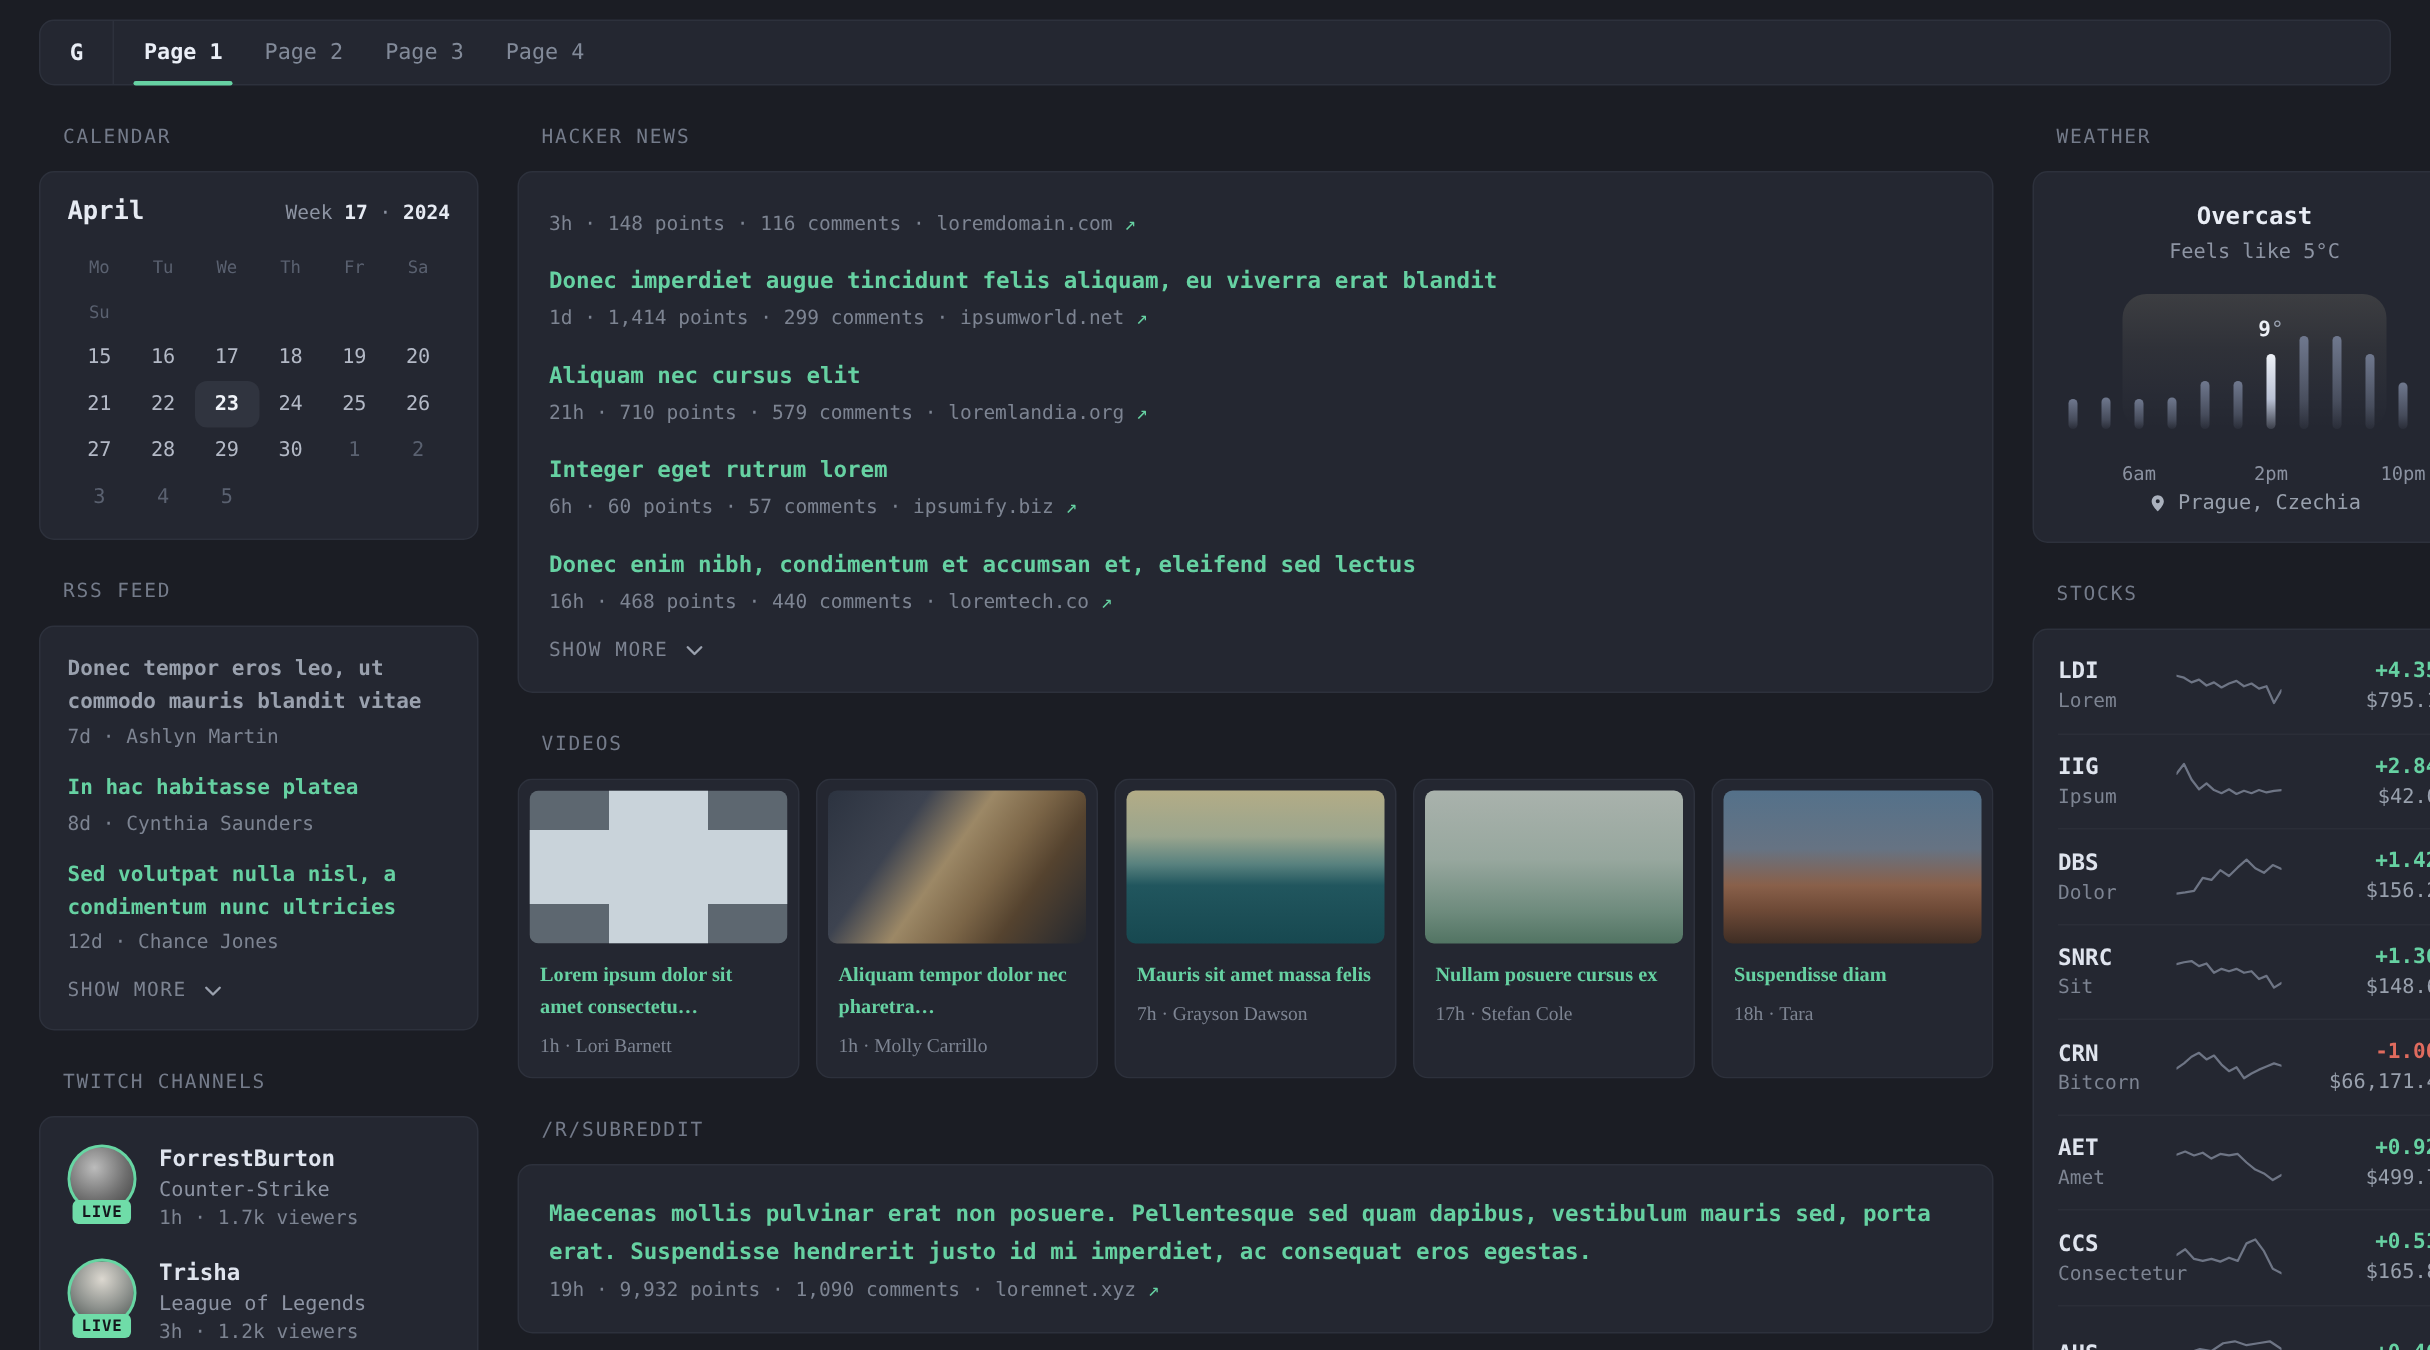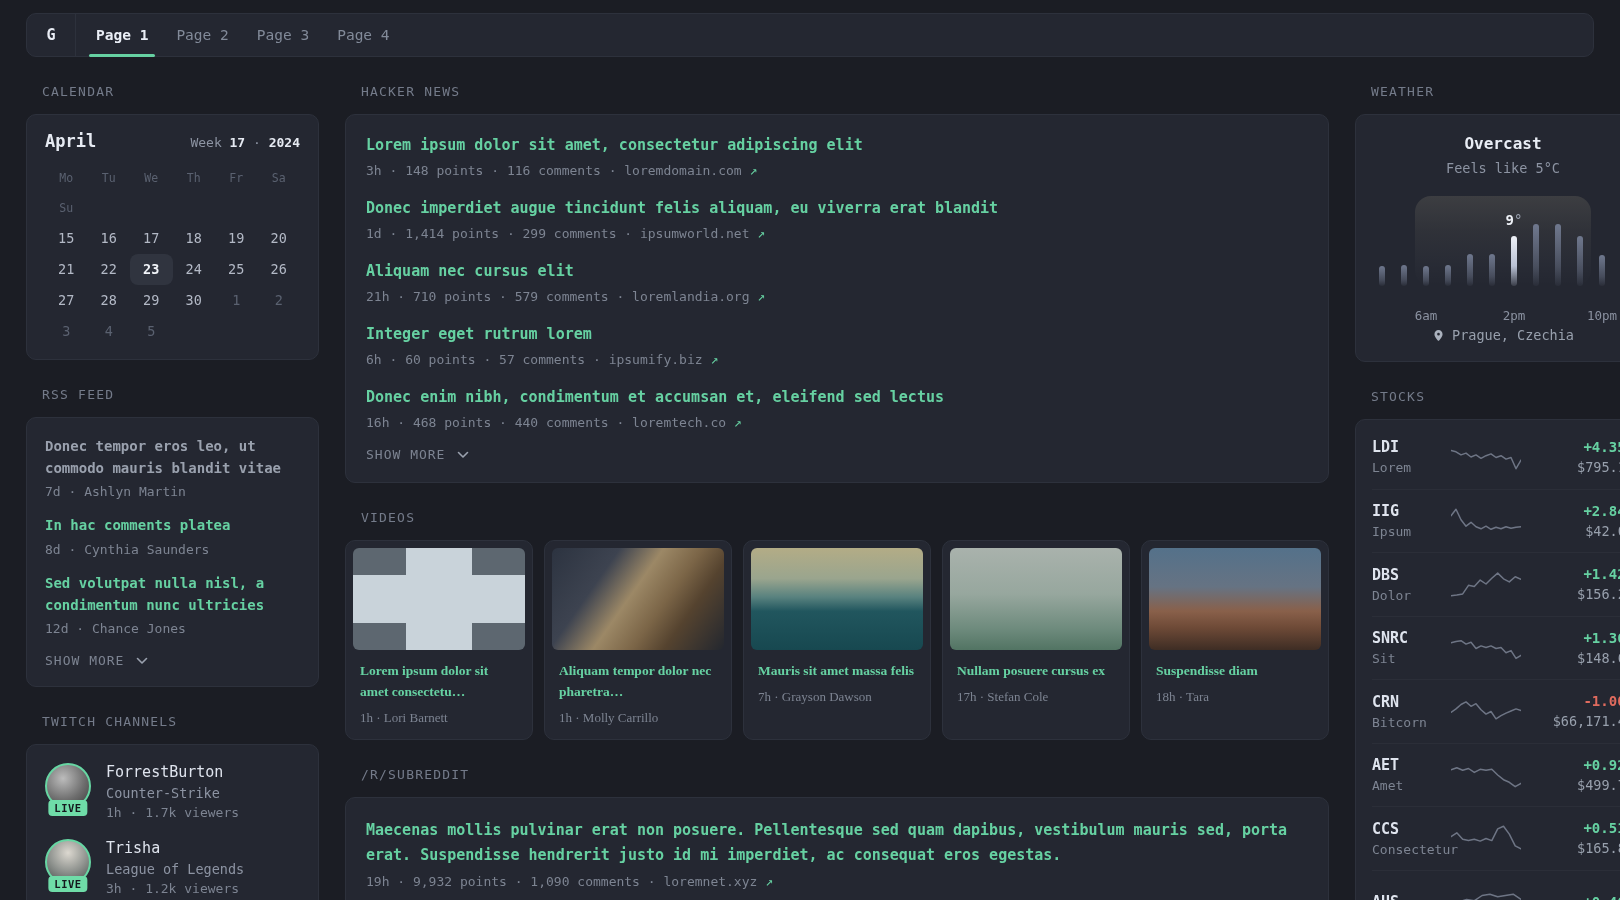--- a/index.html
+++ b/index.html
@@ -69,21 +69,21 @@
   .tw-row + .tw-row{margin-top:19px;}
   .av-wrap{position:relative;flex:0 0 auto;}
   .avatar{width:46px;height:46px;border-radius:50%;border:2px solid #3d4250;}
   .avatar.live{border-color:#67d6a3;}
   .avatar-0{background:radial-gradient(circle at 38% 32%,#bcbcbc,#6f6f6f 55%,#3a3a3a);}
   .avatar-1{background:radial-gradient(circle at 50% 28%,#dcd8d0,#8e928e 52%,#454d4a);}
   .avatar-2{background:radial-gradient(circle at 50% 40%,#dcccab,#a38a63 55%,#594938);}
   .live-badge{position:absolute;left:50%;bottom:-7px;transform:translateX(-50%);
     background:#6fdca8;color:#15171d;font-size:10.5px;font-weight:bold;
     padding:2px 6px;border-radius:4px;letter-spacing:.5px;}
-  .tw-name{font-size:15px;font-weight:normal;color:var(--text);}
+  .tw-name{font-size:15px;font-weight:bold;color:var(--text);}
   .tw-game{font-size:13.5px;color:var(--text-dim);margin-top:4px;}
   .tw-meta{font-size:13px;color:var(--text-meta);margin-top:4px;}
 
   
   .hn-card{padding:20px;}
   .hn-item + .hn-item{margin-top:20px;}
   .hn-title{font-size:15px;font-weight:bold;color:var(--accent);line-height:1.4;cursor:pointer;}
   .hn-meta{font-size:13px;color:var(--text-meta);margin-top:7px;}
   .domain-link{cursor:pointer;}
   .ext{color:var(--accent);}
@@ -194,21 +194,21 @@
     </section>
 
     <section>
       <h2 class="sec-label">RSS FEED</h2>
       <div class="card feed-card" id="rss-card">
           <div class="feed-item">
             <div class="feed-title visited">Donec tempor eros leo, ut commodo mauris blandit vitae</div>
             <div class="feed-meta">7d · Ashlyn Martin</div>
           </div>
           <div class="feed-item">
-            <div class="feed-title">In hac comments platea</div>
+            <div class="feed-title">In hac habitasse platea</div>
             <div class="feed-meta">8d · Cynthia Saunders</div>
           </div>
           <div class="feed-item">
             <div class="feed-title">Sed volutpat nulla nisl, a condimentum nunc ultricies</div>
             <div class="feed-meta">12d · Chance Jones</div>
           </div>
           <div class="show-more">
             <span>SHOW MORE</span>
             <span class="chev">
               <svg width="12" height="8" viewBox="0 0 12 8" fill="none" stroke="currentColor" stroke-width="1.6" stroke-linecap="round" stroke-linejoin="round">
@@ -254,21 +254,20 @@
           </div>
         </div>
     </section>
   </aside>
 
   <main>
     <section>
       <h2 class="sec-label">HACKER NEWS</h2>
       <div class="card hn-card" id="hn-card">
           <div class="hn-item">
-            <div class="hn-title">Lorem ipsum dolor sit amet, consectetur adipiscing elit</div>
             <div class="hn-meta">3h · 148 points · 116 comments · <span class="domain-link">loremdomain.com <span class="ext">↗</span></span></div>
           </div>
           <div class="hn-item">
             <div class="hn-title">Donec imperdiet augue tincidunt felis aliquam, eu viverra erat blandit</div>
             <div class="hn-meta">1d · 1,414 points · 299 comments · <span class="domain-link">ipsumworld.net <span class="ext">↗</span></span></div>
           </div>
           <div class="hn-item">
             <div class="hn-title">Aliquam nec cursus elit</div>
             <div class="hn-meta">21h · 710 points · 579 comments · <span class="domain-link">loremlandia.org <span class="ext">↗</span></span></div>
           </div>

